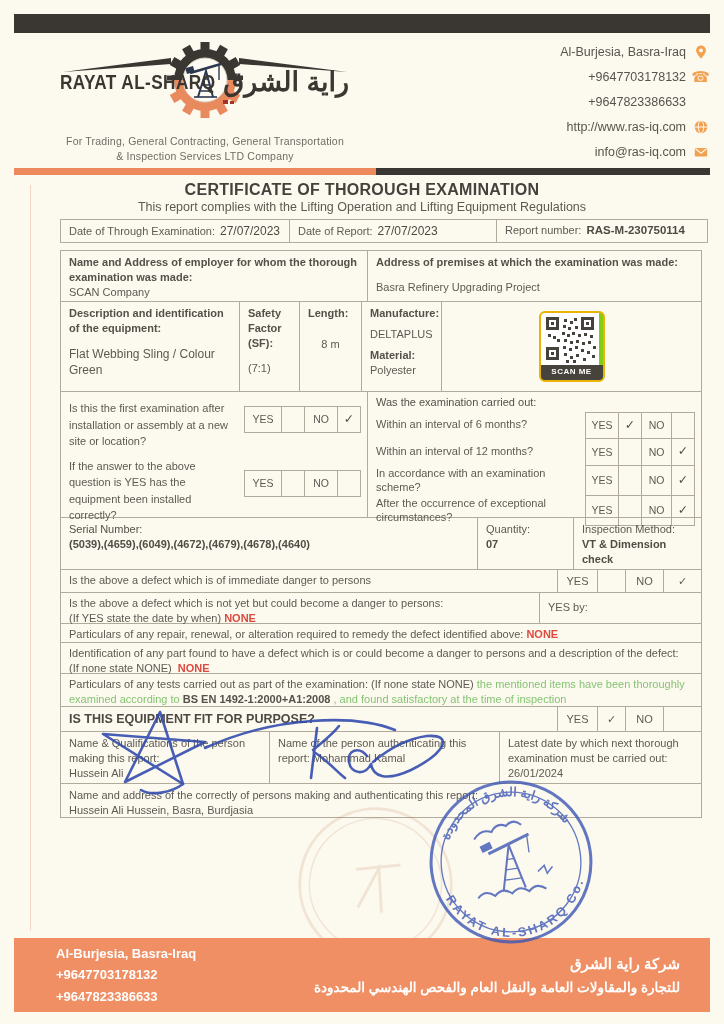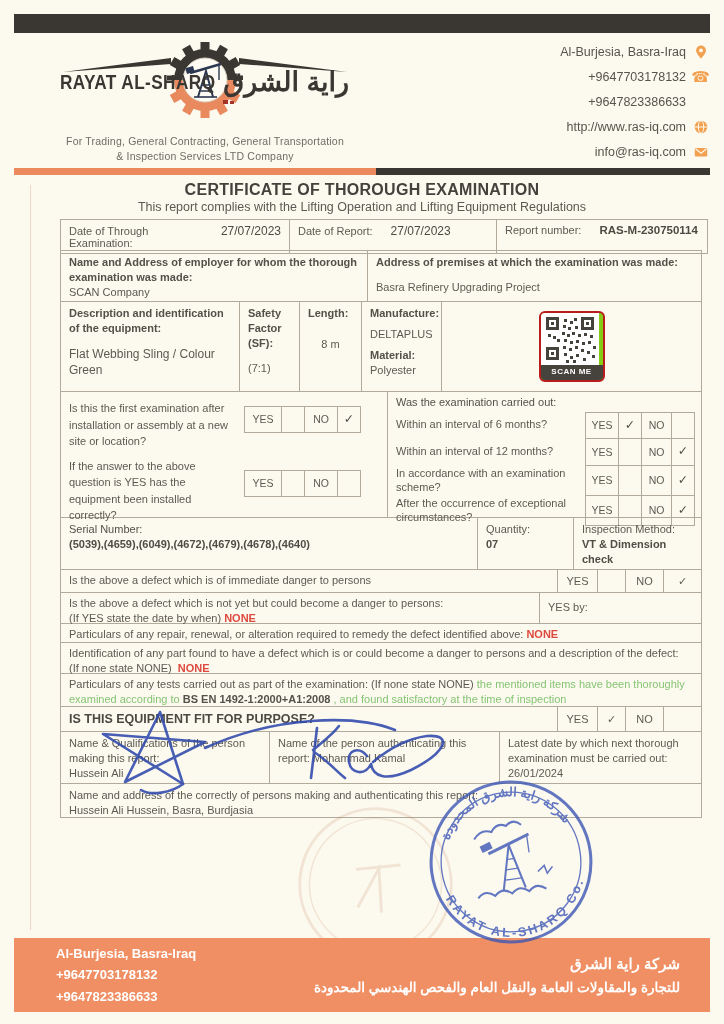--- a/index.html
+++ b/index.html
@@ -25,47 +25,47 @@
   .divider{position:absolute;left:14px;top:168px;right:14px;height:7px;display:flex;}
   .d-orange{width:52%;background:var(--or);}
   .d-dark{flex:1;background:var(--dk);}
 
   .title{position:absolute;left:0;top:181px;width:100%;text-align:center;
          font-size:16px;font-weight:bold;color:#45423d;letter-spacing:.3px;}
   .subtitle{position:absolute;left:0;top:200px;width:100%;text-align:center;font-size:12.5px;color:#5c5952;}
 
   
   .meta{position:absolute;left:60px;top:219px;width:646px;display:flex;border:1px solid var(--bd);font-size:11px;}
-  .meta .mc{padding:4px 8px;display:flex;align-items:baseline;gap:18px;}
+  .meta .mc{padding:4px 8px;display:flex;align-items:baseline;gap:5px;}
   .meta .mc+.mc{border-left:1px solid var(--bd);}
   .m1{width:212px;} .m2{width:190px;} .m3{flex:1;}
   .mval{font-size:12px;color:#4d4a44;}
   .mval.bold{font-weight:bold;font-size:11.5px;}
 
   
   .main{position:absolute;left:60px;top:250px;width:640px;border:1px solid var(--bd);font-size:11px;line-height:1.35;}
   .row{display:flex;box-sizing:border-box;}
   .row+.row{border-top:1px solid var(--bd);}
   .cell{box-sizing:border-box;padding:4px 8px;}
   .cell+.cell{border-left:1px solid var(--bd);}
   .lbl{font-weight:bold;color:var(--lb);}
   .red{color:var(--red);font-weight:bold;}
   .grn{color:var(--grn);}
 
   .rowA{height:50px;} .rA1{width:306px;} .rA2{flex:1;}
   .rowB{height:90px;} .rB1{width:178px;} .rB2{width:60px;} .rB3{width:62px;} .rB4{width:164px;} .rB5{width:80px;} .rB6{flex:1;display:flex;align-items:center;justify-content:center;padding:3px;}
   .vgap6{margin-top:6px;} .vgap10{margin-top:10px;} .vgap16{margin-top:16px;}
   .wll-line{margin-bottom:6.5px;white-space:nowrap;}
 
-  .qr{width:62px;border:2px solid #b91c1c;border-radius:6px;overflow:hidden;background:#84cc16;}
+  .qr{width:62px;border:2px solid #eab308;border-radius:6px;overflow:hidden;background:#84cc16;}
   .qr svg{display:block;}
   .qr-label{background:#46423c;color:#fff;font-size:8px;font-weight:bold;text-align:center;
             padding:2px 0 3px;letter-spacing:.5px;}
 
-  .rowC{height:126px;gap:20px;} .rC1{width:306px;padding:8px 6px 4px 8px;} .rC2{flex:1;padding:3px 6px 3px 8px;}
+  .rowC{height:126px;} .rC1{width:306px;padding:8px 6px 4px 8px;} .rC2{flex:1;padding:3px 6px 3px 8px;}
   .qblock{display:flex;} .qblock .qtext{width:172px;padding-right:4px;line-height:1.5;}
   .ckgrid{display:flex;border:1px solid var(--bd);align-self:flex-start;background:transparent;}
   .ck{display:flex;align-items:center;justify-content:center;height:25px;box-sizing:border-box;font-size:10.5px;color:var(--tx);}
   .ck+.ck{border-left:1px solid var(--bd);}
   .ck.mark{font-size:12.5px;color:#504d46;}
   .lw1{width:36px;} .lw2{width:23px;} .lw3{width:33px;} .lw4{width:23px;}
   .exrow{display:flex;align-items:center;}
   .exrow .extext{flex:1;padding-right:4px;line-height:1.25;}
   .exrow .ckgrid{align-self:stretch;}
   .exrow .ck{height:auto;}

